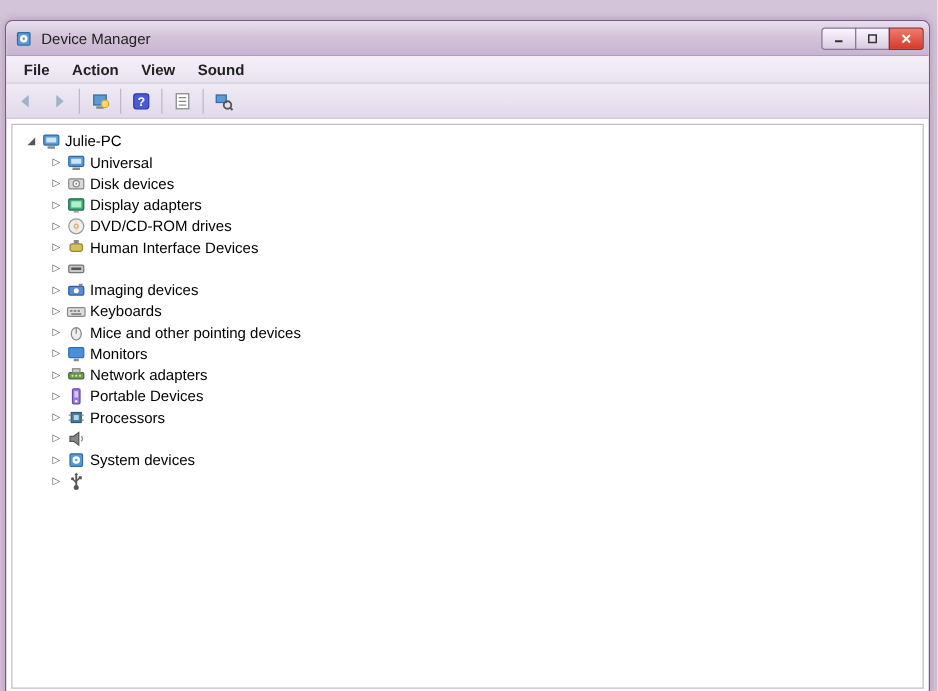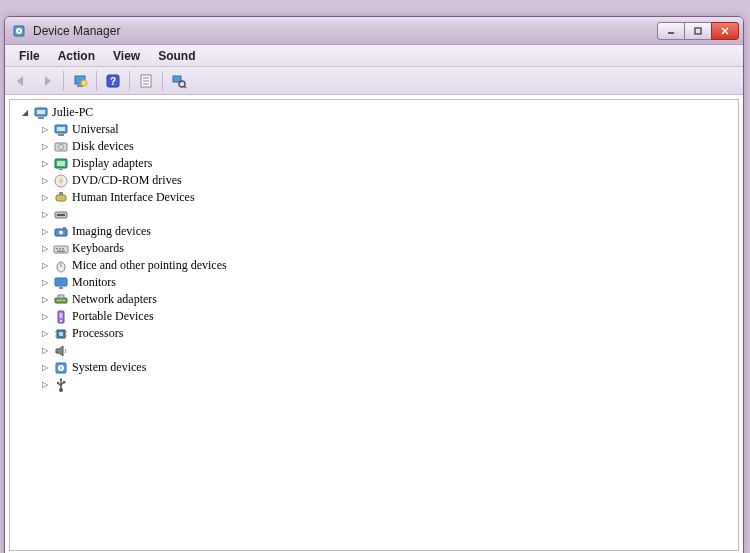--- a/index.html
+++ b/index.html
@@ -116,21 +116,21 @@
   .expander {
     width:10px; height:10px;
     display:flex; align-items:center; justify-content:center;
     font-size:8px; color:#555;
     margin-left:var(--indent,0px);
   }
   .dev-icon {
     width:16px; height:16px;
     display:flex; align-items:center; justify-content:center;
   }
-  .tree-label { color:#000; font-size:12px;font-family:Liberation Serif, serif; }
+  .tree-label { color:#000; font-size:12px; }
   
   svg { display:block; }
 </style>
 </head>
 <body>
 
 <svg width="0" height="0" style="position:absolute">
   <defs>
     <g id="i-computer">
         <rect x="2" y="3" width="12" height="8" rx="1" fill="#5b9bd5" stroke="#2e6da4"></rect>

